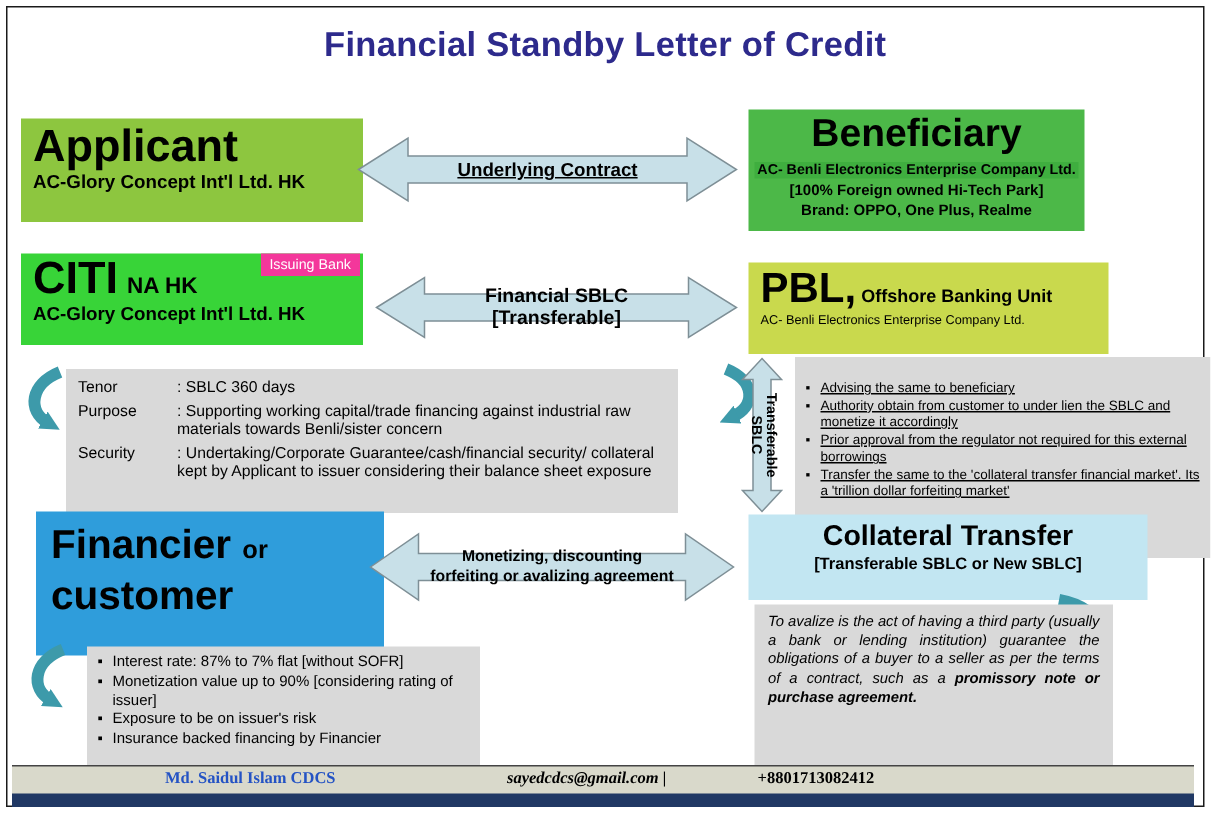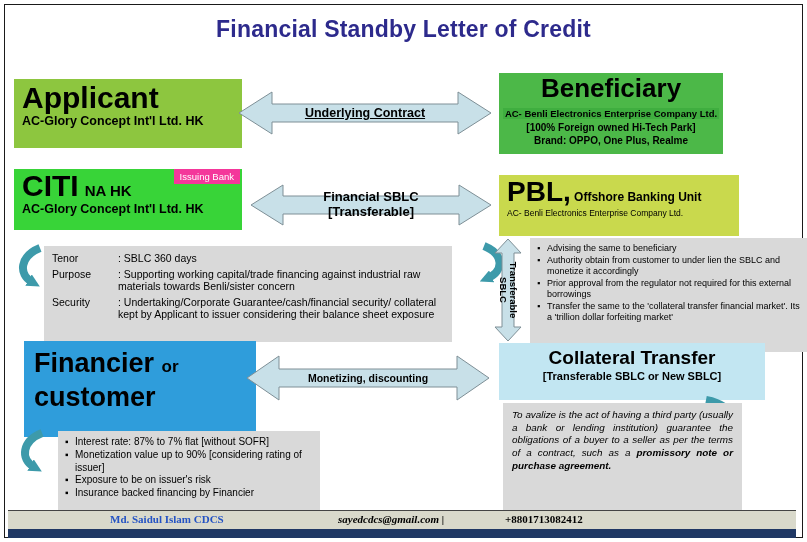--- a/index.html
+++ b/index.html
@@ -37,21 +37,21 @@
   .h-arrow .lbl{position:absolute;inset:0;display:flex;flex-direction:column;align-items:center;justify-content:center;font-weight:bold;text-align:center;}
   .lbl-underlying{font-size:12.5px;text-decoration:underline;}
   .lbl-financial{font-size:13px;line-height:1.15;}
   .lbl-monetizing{font-size:10.5px;line-height:1.2;}
   .v-arrow{position:absolute;left:494px;top:238px;width:28px;height:104px;}
   .v-arrow svg{position:absolute;inset:0;display:block;}
   .v-arrow .lbl{position:absolute;top:50%;left:50%;transform:translate(-50%,-50%) rotate(90deg);font-size:9.5px;font-weight:bold;text-align:center;line-height:1.1;white-space:nowrap;}
   .note{position:absolute;background:#d9d9d9;overflow:hidden;}
   .note-terms{left:44px;top:246px;width:392px;height:84px;padding:6px 8px;font-size:10.5px;}
   .terms-grid{display:grid;grid-template-columns:66px 1fr;row-gap:3px;line-height:1.2;}
-  .note-actions{left:530px;top:238px;width:265px;height:104px;padding:5px 6px;font-size:9px;}
+  .note-actions{left:530px;top:238px;width:265px;height:104px;padding:15px 6px;font-size:9px;text-decoration:underline;}
   .note-fin{left:58px;top:431px;width:250px;height:76px;padding:5px 6px;font-size:10px;}
   ul.b{list-style:none;margin:0;padding:0;}
   ul.b li{position:relative;padding-left:11px;line-height:1.28;}
   ul.b li::before{content:"▪";position:absolute;left:1px;top:0;}
   .note-avalize{left:503px;top:403px;width:221px;height:95px;padding:6px 9px;font-size:9.9px;font-style:italic;line-height:1.28;text-align:justify;}
   .curve{position:absolute;}
   .footer-bar{position:absolute;left:8px;top:510px;width:788px;height:19px;background:#d9d9cb;border-top:1px solid #444;border-bottom:1px solid #888;font-family:"Liberation Serif",serif;font-size:11px;}
   .footer-bar .name{position:absolute;left:102px;top:2px;color:#2453c4;font-weight:bold;}
   .footer-bar .email{position:absolute;left:330px;top:2px;font-weight:bold;font-style:italic;}
   .footer-bar .phone{position:absolute;left:497px;top:2px;font-weight:bold;}
@@ -165,20 +165,21 @@
     </div>
     <div class="big">customer</div>
   </div>
 
   <div class="h-arrow" style="left:246px;top:354px;width:244px;height:48px;">
     <svg viewBox="0 0 244 48">
       <polygon points="1,24 33,2 33,15 211,15 211,2 243,24 211,46 211,33 33,33 33,46" fill="#c8e0e8" stroke="#7e8f96" stroke-width="1"></polygon>
     </svg>
     <div class="lbl lbl-monetizing">
       <div>Monetizing, discounting</div>
+      <div>forfeiting or avalizing agreement</div>
     </div>
   </div>
 
   <div class="box collateral">
     <div class="big">Collateral Transfer</div>
     <div class="sub">[Transferable SBLC or New SBLC]</div>
   </div>
 
   <svg class="curve" style="left:14px;top:428px;" width="44" height="48">
     <defs>

